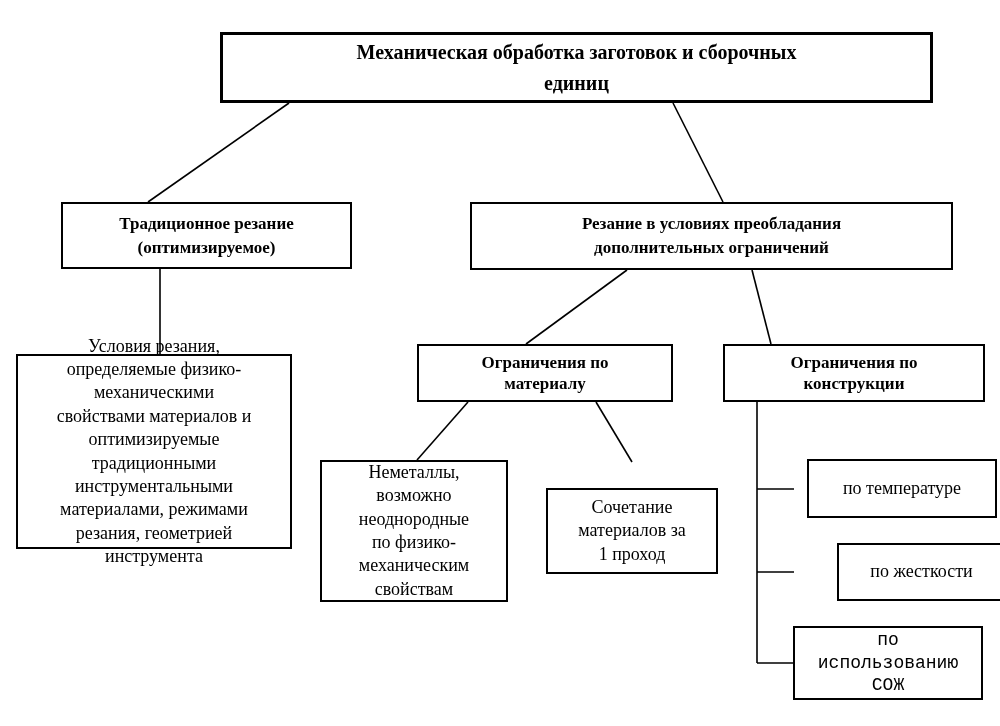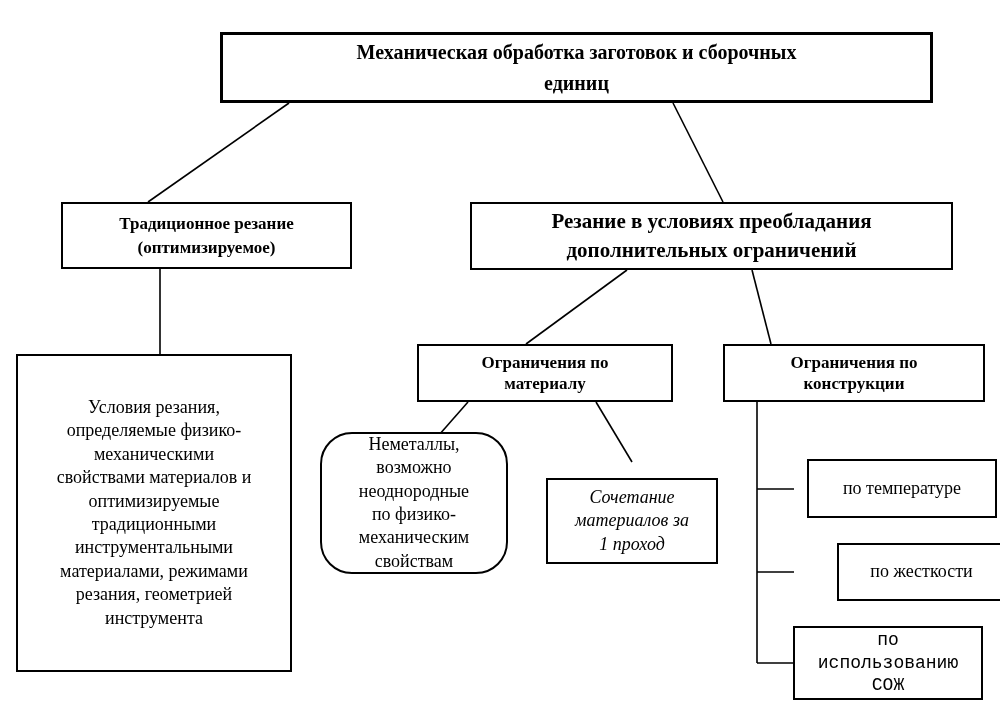--- a/index.html
+++ b/index.html
@@ -26,26 +26,26 @@
     align-items: center;
     justify-content: center;
     text-align: center;
     white-space: pre-line;
     color: #000000;
   }
   .bold { font-weight: bold; }
 
   .n-title          { left: 220px; top: 32px;  width: 713px; height: 71px;  border-width: 3px; font-size: 20px; line-height: 1.55; }
   .n-traditional    { left: 23px;  top: 202px; width: 291px; height: 67px;  font-size: 17px; line-height: 1.4; margin-left: 38px; }
-  .n-constrained    { left: 470px; top: 202px; width: 483px; height: 68px;  font-size: 21px; line-height: 1.4; }
-  .n-conditions     { left: 16px;  top: 354px; width: 276px; height: 318px; font-size: 18px; line-height: 1.3; }
+  .n-constrained    { left: 470px; top: 202px; width: 483px; height: 68px;  font-size: 17px; line-height: 1.4; }
+  .n-conditions     { left: 16px;  top: 354px; width: 276px; height: 195px; font-size: 18px; line-height: 1.3; }
   .n-material-con   { left: 417px; top: 344px; width: 256px; height: 58px;  font-size: 17px; line-height: 1.25; }
   .n-design-con     { left: 723px; top: 344px; width: 262px; height: 58px;  font-size: 17px; line-height: 1.25; }
-  .n-nonmetals      { left: 320px; top: 432px; width: 188px; height: 142px; font-size: 18px; line-height: 1.3; border-radius: 32px; }
-  .n-combination    { left: 546px; top: 478px; width: 172px; height: 86px;  font-size: 18px; line-height: 1.3; font-style: italic; }
+  .n-nonmetals      { left: 320px; top: 460px; width: 188px; height: 142px; font-size: 18px; line-height: 1.3; }
+  .n-combination    { left: 546px; top: 488px; width: 172px; height: 86px;  font-size: 18px; line-height: 1.3; }
   .n-temperature    { left: 793px; top: 459px; width: 190px; height: 59px;  font-size: 18px; line-height: 1.3; margin-left: 14px; }
   .n-rigidity       { left: 793px; top: 543px; width: 169px; height: 58px;  font-size: 18px; line-height: 1.3; margin-left: 44px; }
   .n-coolant        { left: 793px; top: 626px; width: 190px; height: 74px;  font-size: 18px; line-height: 1.25; font-family: Liberation Mono, monospace; }
 </style>
 </head>
 <body>
 
 <div id="canvas">
 
   <svg id="edges" viewBox="0 0 1000 726">

